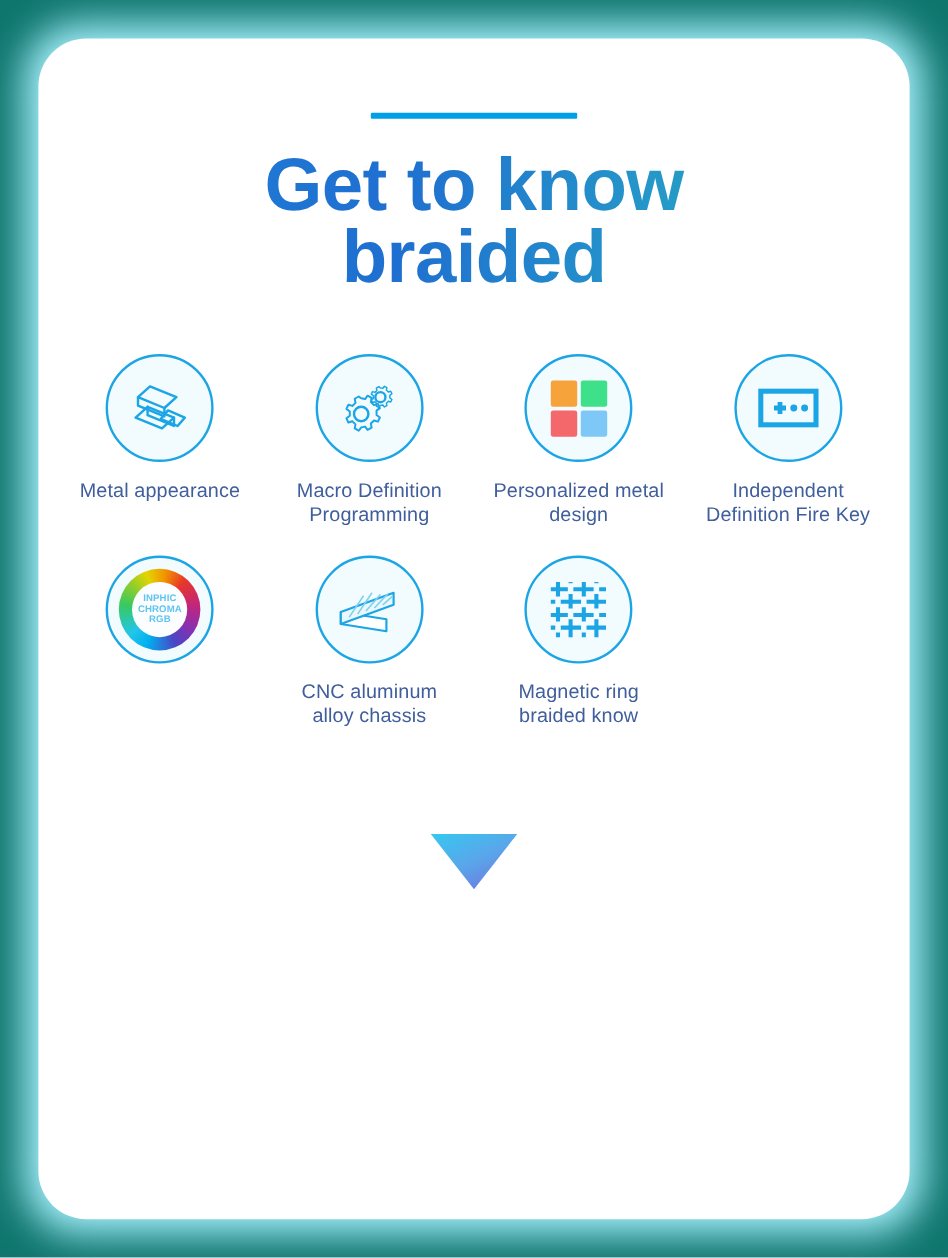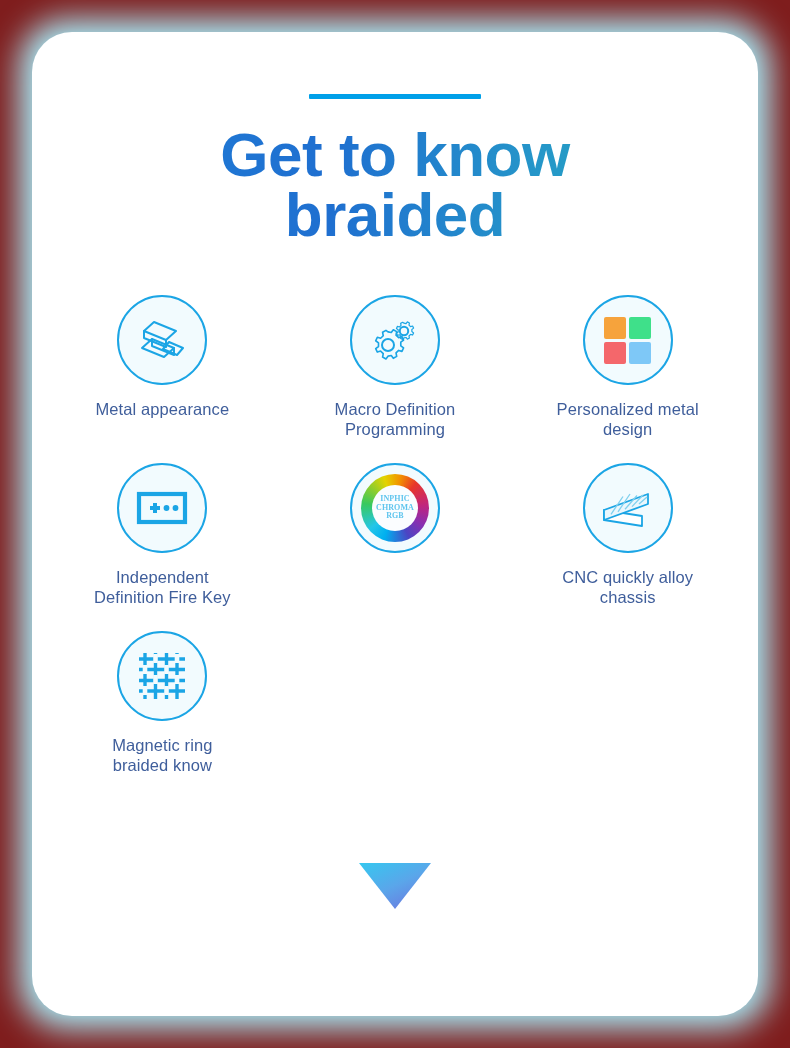--- a/index.html
+++ b/index.html
@@ -13,21 +13,21 @@
   body {
     font-family: "Liberation Sans", sans-serif;
     background: #bcdceb;
     position: relative;
   }
 
   
   .page-frame {
     position: absolute;
     inset: 0;
-    background: #7f1d1d;
+    background: #0f766e;
   }
 
   .glow-layer {
     position: absolute;
     left: 20px;
     top: 20px;
     width: 750px;
     height: 1008px;
     border-radius: 46px;
     background: #a9f2ff;
@@ -69,41 +69,40 @@
     -webkit-background-clip: text;
     background-clip: text;
     color: transparent;
     -webkit-text-fill-color: transparent;
   }
 
   
   .grid {
     margin-top: 50px;
     display: grid;
-    grid-template-columns: repeat(3, 1fr);
+    grid-template-columns: repeat(4, 1fr);
     row-gap: 24px;
     padding: 0 14px;
   }
 
   .feature {
     display: flex;
     flex-direction: column;
     align-items: center;
   }
 
   .icon-circle {
     width: 90px;
     height: 90px;
     border-radius: 50%;
     border: 2.6px solid #1ba5e5;
     background: #f2fbfe;
     display: flex;
     align-items: center;
     justify-content: center;
-    font-family: Liberation Serif, serif;
   }
 
   .feature-label {
     margin-top: 14px;
     font-size: 16.5px;
     line-height: 20px;
     color: #3f5e9b;
     text-align: center;
     max-width: 150px;
     letter-spacing: 0.1px;
@@ -265,21 +264,21 @@
             <path d="M4 24 L48 8 L48 18 L4 34 Z" fill="#eaf7fd"></path>
             <g stroke="#7fd0ee" stroke-width="1.3">
               <path d="M11 28.3 L23 10.5"></path>
               <path d="M18 25.8 L30 8"></path>
               <path d="M25 23.2 L37 9.5"></path>
               <path d="M32 20.6 L43 9"></path>
               <path d="M39 18 L47 11"></path>
             </g>
           </svg>
         </div>
-        <div class="feature-label">CNC quickly alloy chassis</div>
+        <div class="feature-label">CNC aluminum alloy chassis</div>
       </div>
 
       <div class="feature row2">
         <div class="icon-circle">
           <svg width="52" height="52" viewBox="0 0 52 52" fill="none" stroke="#1ba5e5" stroke-width="3.4" stroke-linecap="butt">
             <path d="M9 3 V49"></path>
             <path d="M19.5 3 V49"></path>
             <path d="M30.5 3 V49"></path>
             <path d="M41 3 V49"></path>
             <path d="M3 9 H49"></path>

